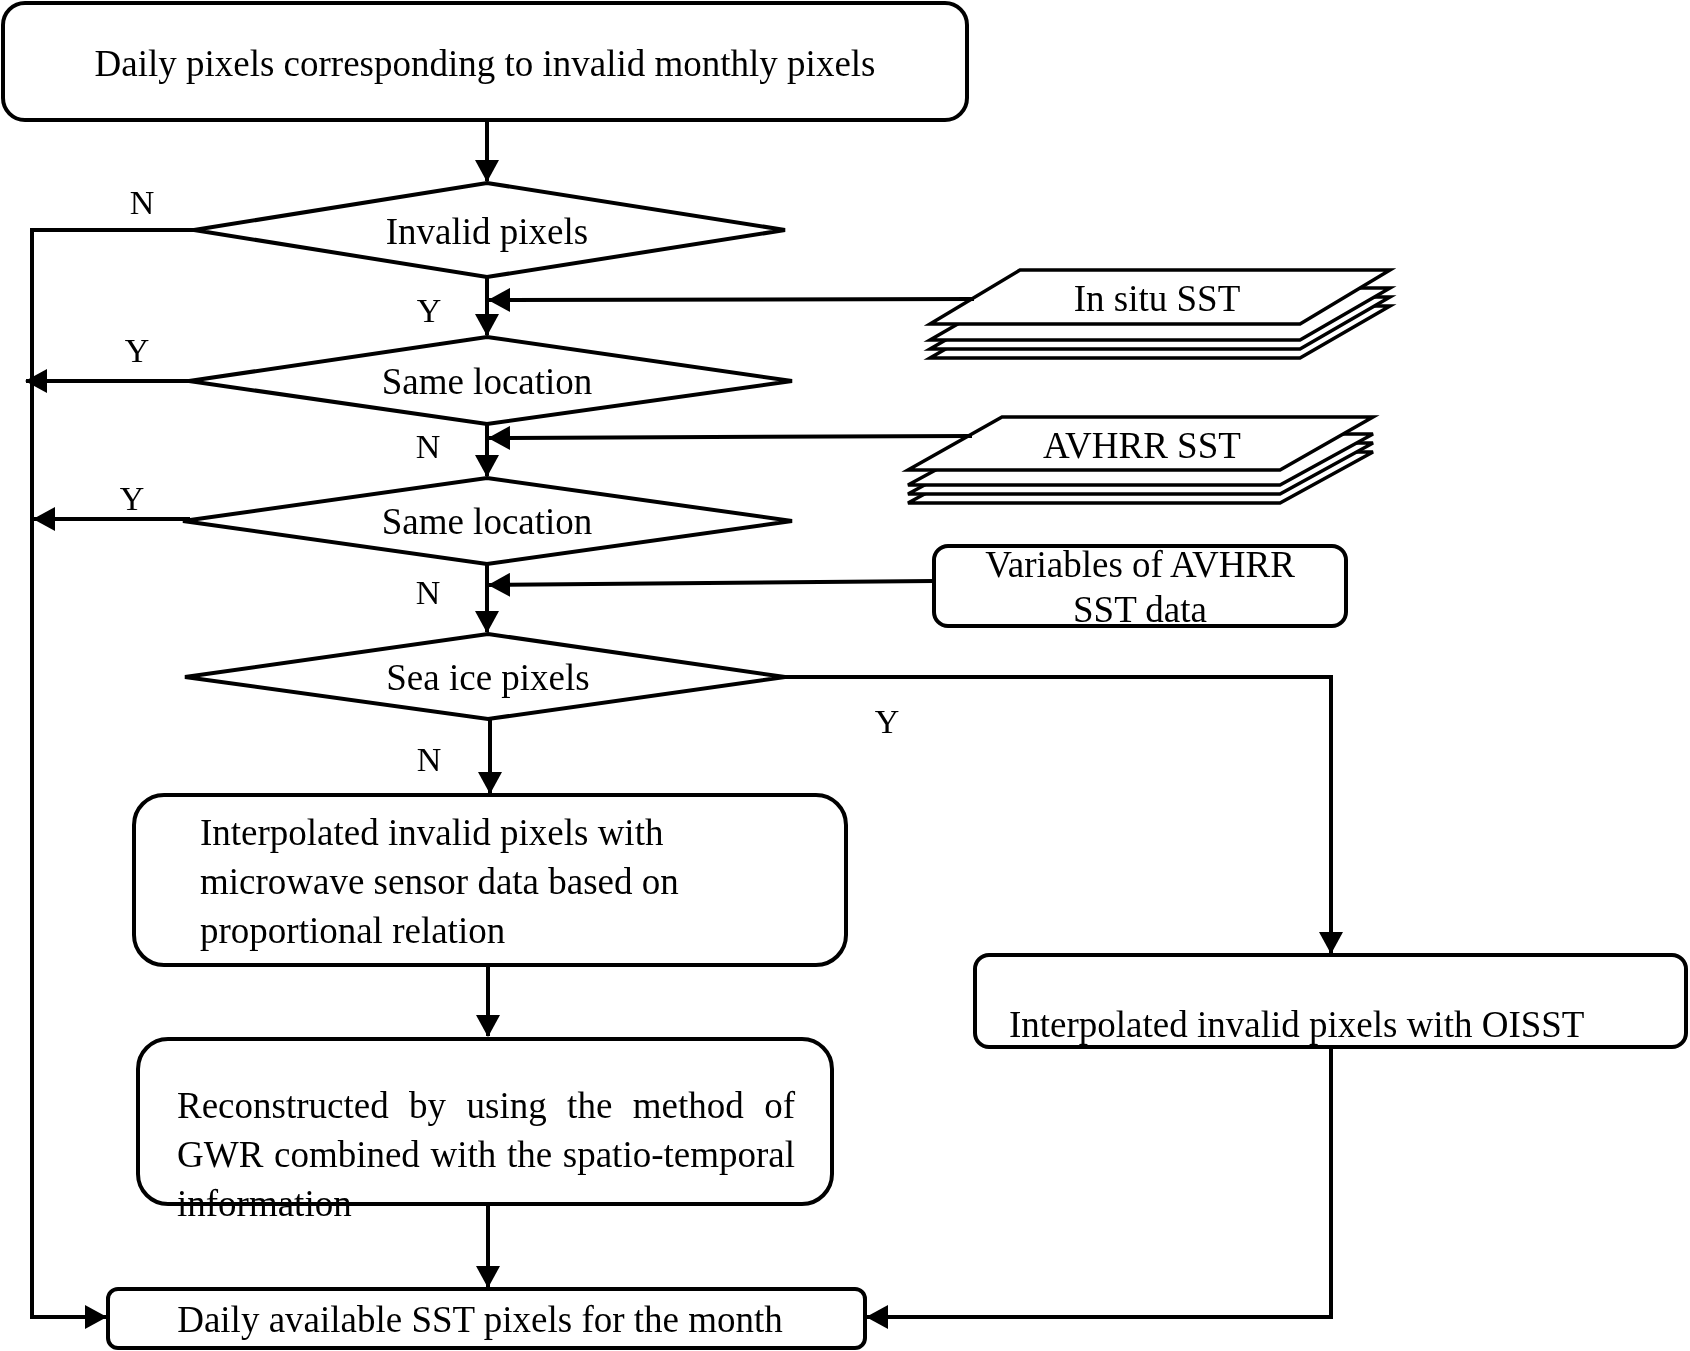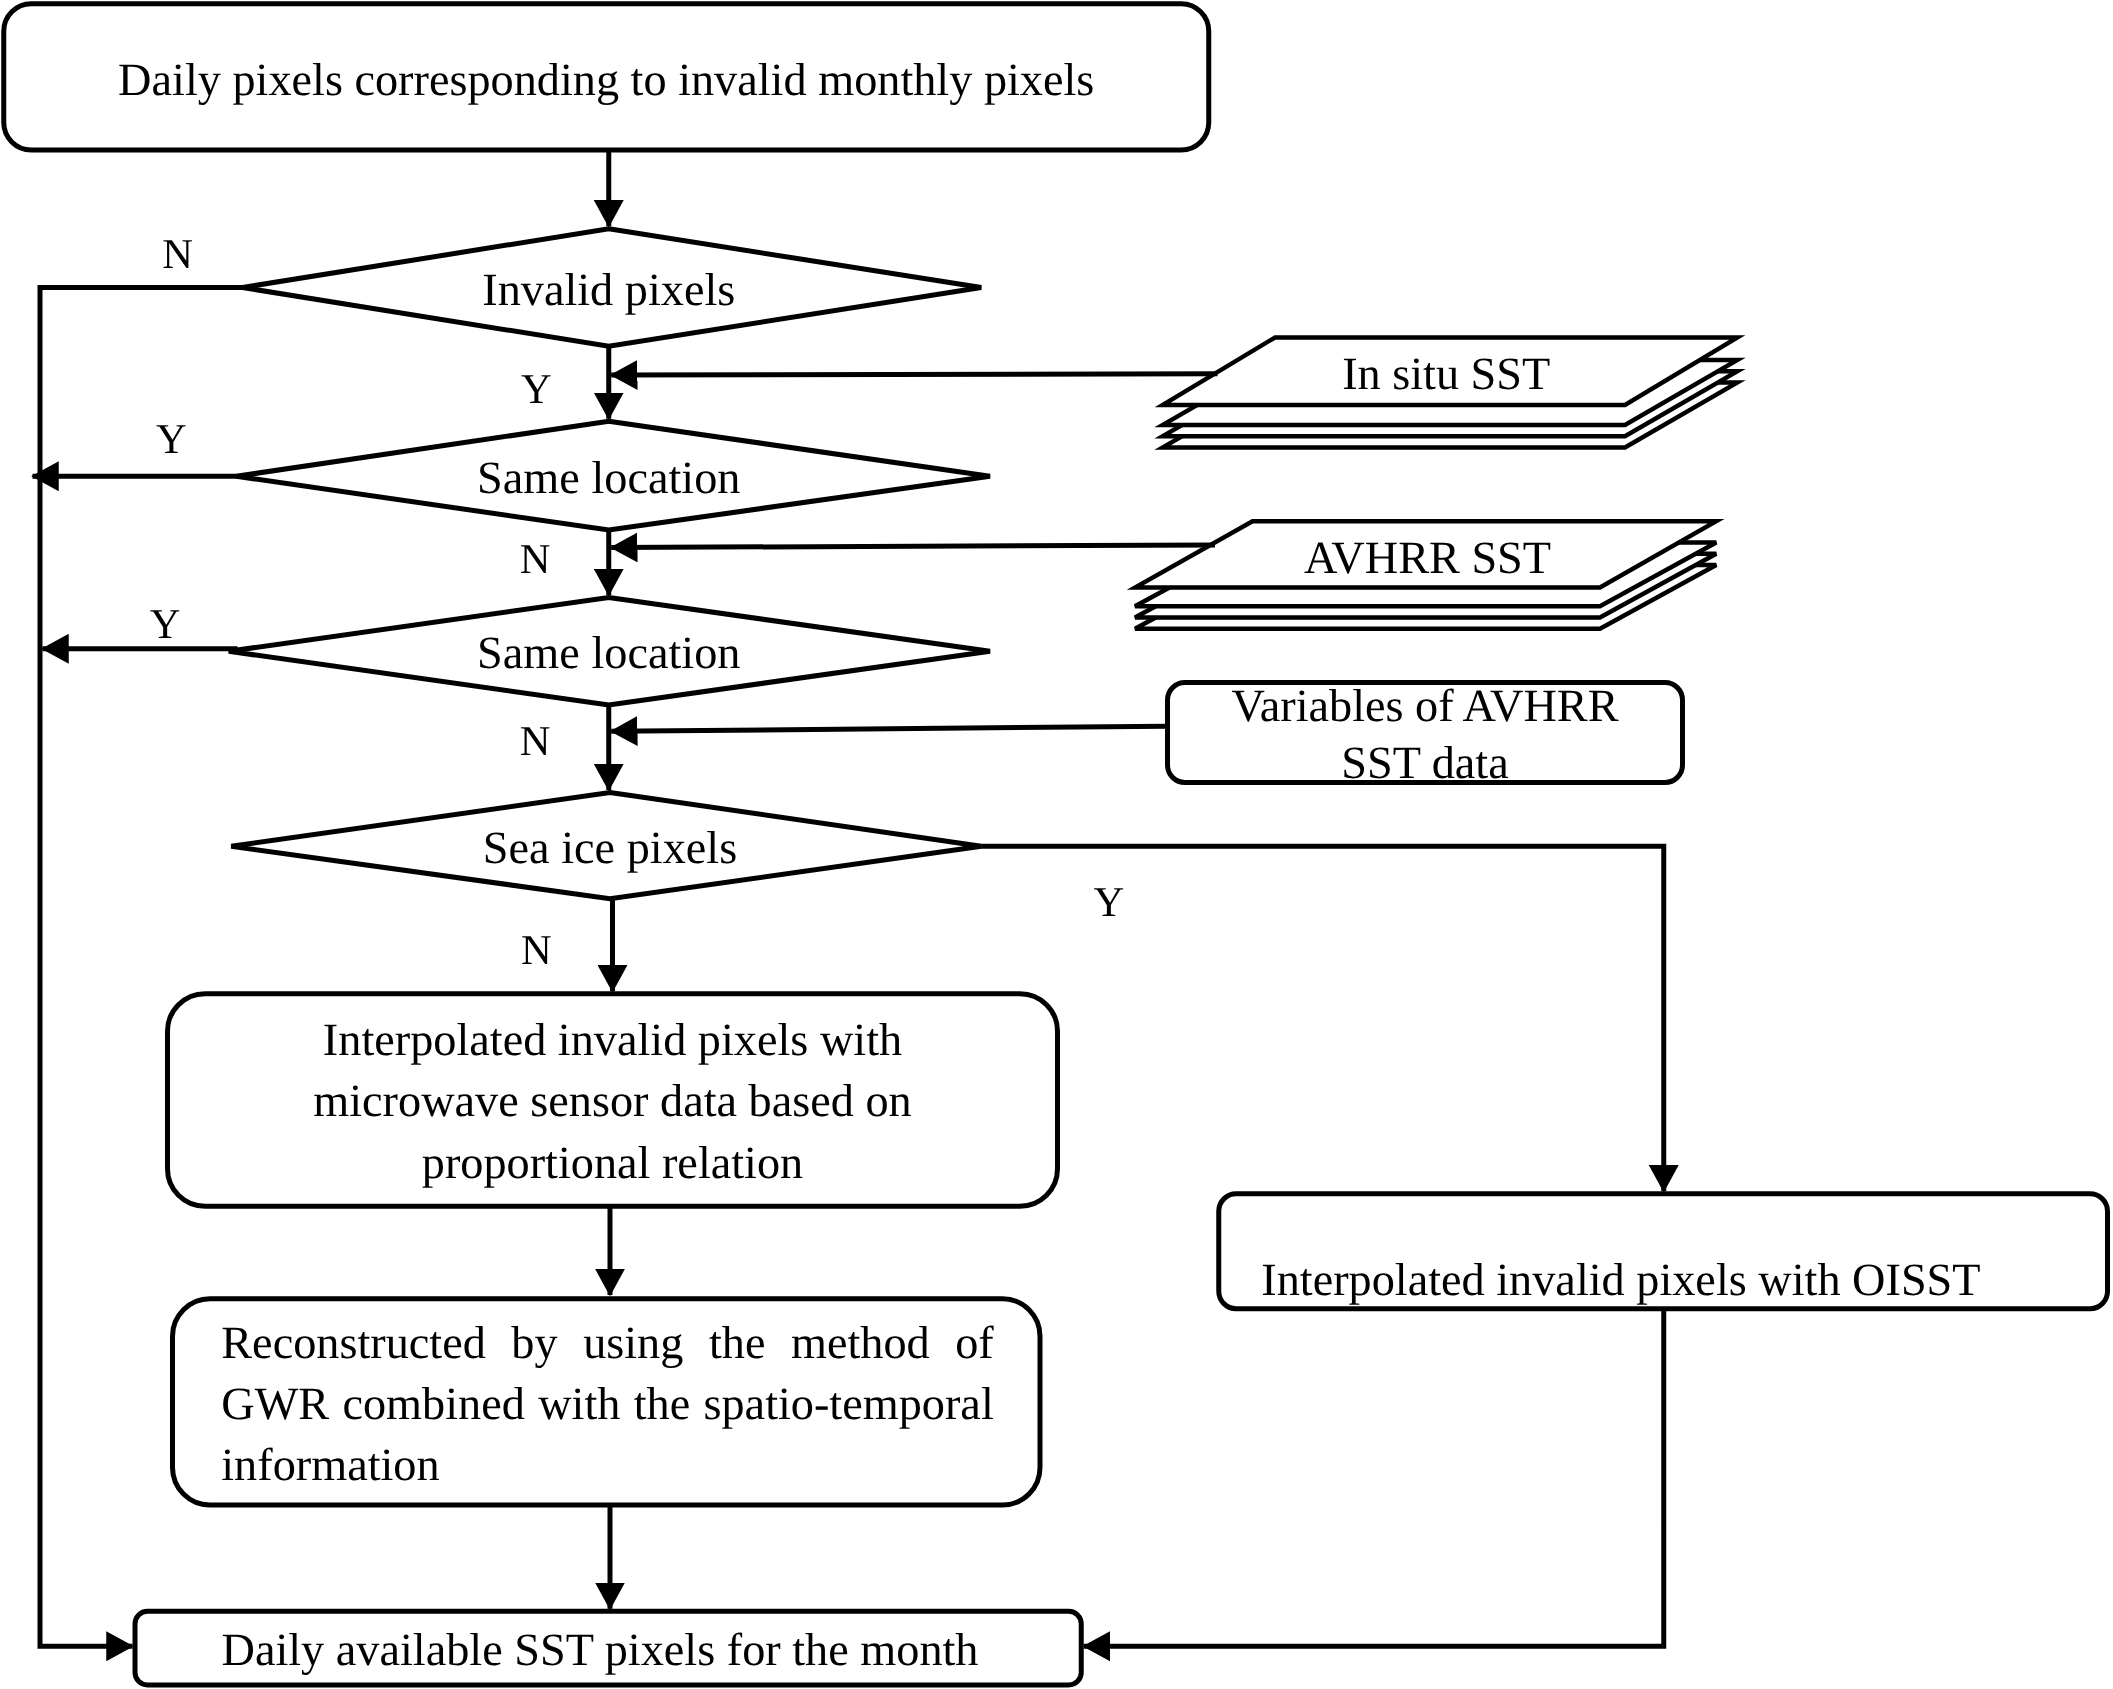--- a/index.html
+++ b/index.html
@@ -5,21 +5,21 @@
   html, body { margin: 0; padding: 0; background: #ffffff; }
   body { width: 1690px; height: 1351px; position: relative; overflow: hidden;
          font-family: "Liberation Serif", "DejaVu Serif", serif; color: #000; }
   svg#flow { position: absolute; left: 0; top: 0; }
   .stroke { fill: none; stroke: #000; stroke-width: 4; }
   .shape { fill: #fff; stroke: #000; stroke-width: 4; }
   .stack { fill: #fff; stroke: #000; stroke-width: 3.5; }
   .txt { font-family: "Liberation Serif", "DejaVu Serif", serif; font-size: 37px; fill: #000; }
   .lbl { font-family: "Liberation Serif", "DejaVu Serif", serif; font-size: 34px; fill: #000; }
   .box-text { position: absolute; font-size: 37px; line-height: 49px; }
-  .center { text-align: center; }
+  .center { text-align: left; }
   .justify { text-align: justify; text-align-last: left; }
 </style>
 </head>
 <body>
 
 <svg id="flow" width="1690" height="1351" viewBox="0 0 1690 1351">
   <defs>
     <marker id="arr" markerWidth="10" markerHeight="10" refX="9" refY="5" orient="auto" markerUnits="userSpaceOnUse" viewBox="0 0 10 10">
       <path d="M0,0 L10,5 L0,10 Z" fill="#000"></path>
     </marker>
@@ -101,15 +101,15 @@
   <rect class="shape" x="975" y="955" width="711" height="92" rx="14" ry="14"></rect>
 
   <polyline class="stroke" points="1331,1047 1331,1317 867,1317" marker-end="url(#arrL)"></polyline>
 
   <rect class="shape" x="108" y="1289" width="757" height="59" rx="10" ry="10"></rect>
   <text class="txt" x="480" y="1332" text-anchor="middle">Daily available SST pixels for the month</text>
 </svg>
 
 <div class="box-text center" style="left:200px; top:808px; width:580px;">Interpolated invalid pixels with microwave sensor data based on proportional relation</div>
 
-<div class="box-text justify" style="left:177px; top:1050px; width:618px;">Reconstructed by using the method of GWR combined with the spatio-temporal information</div>
+<div class="box-text justify" style="left:177px; top:1081px; width:618px;">Reconstructed by using the method of GWR combined with the spatio-temporal information</div>
 
 <div class="box-text justify" style="left:1009px; top:1000px; width:645px;">Interpolated invalid pixels with OISST</div>
 
 </body></html>

